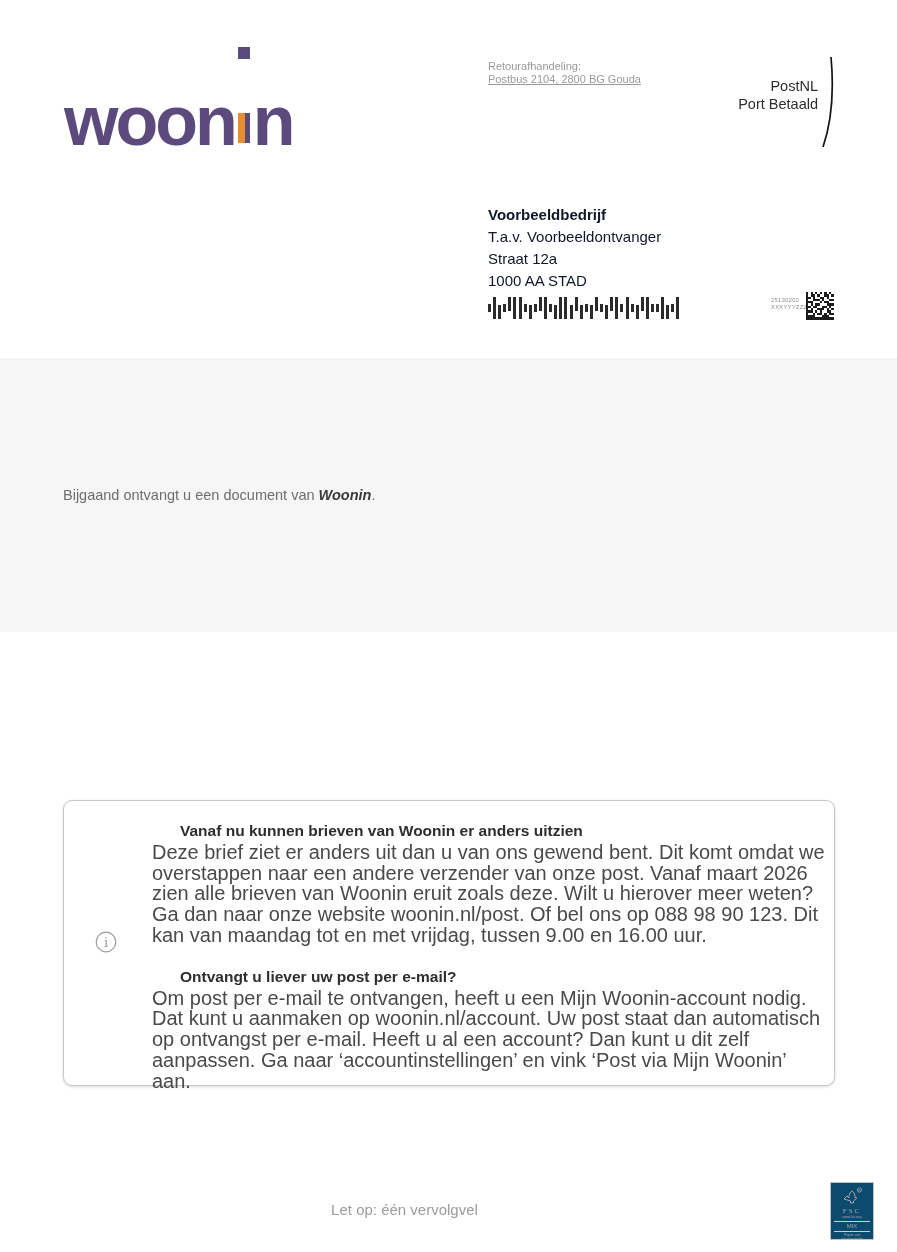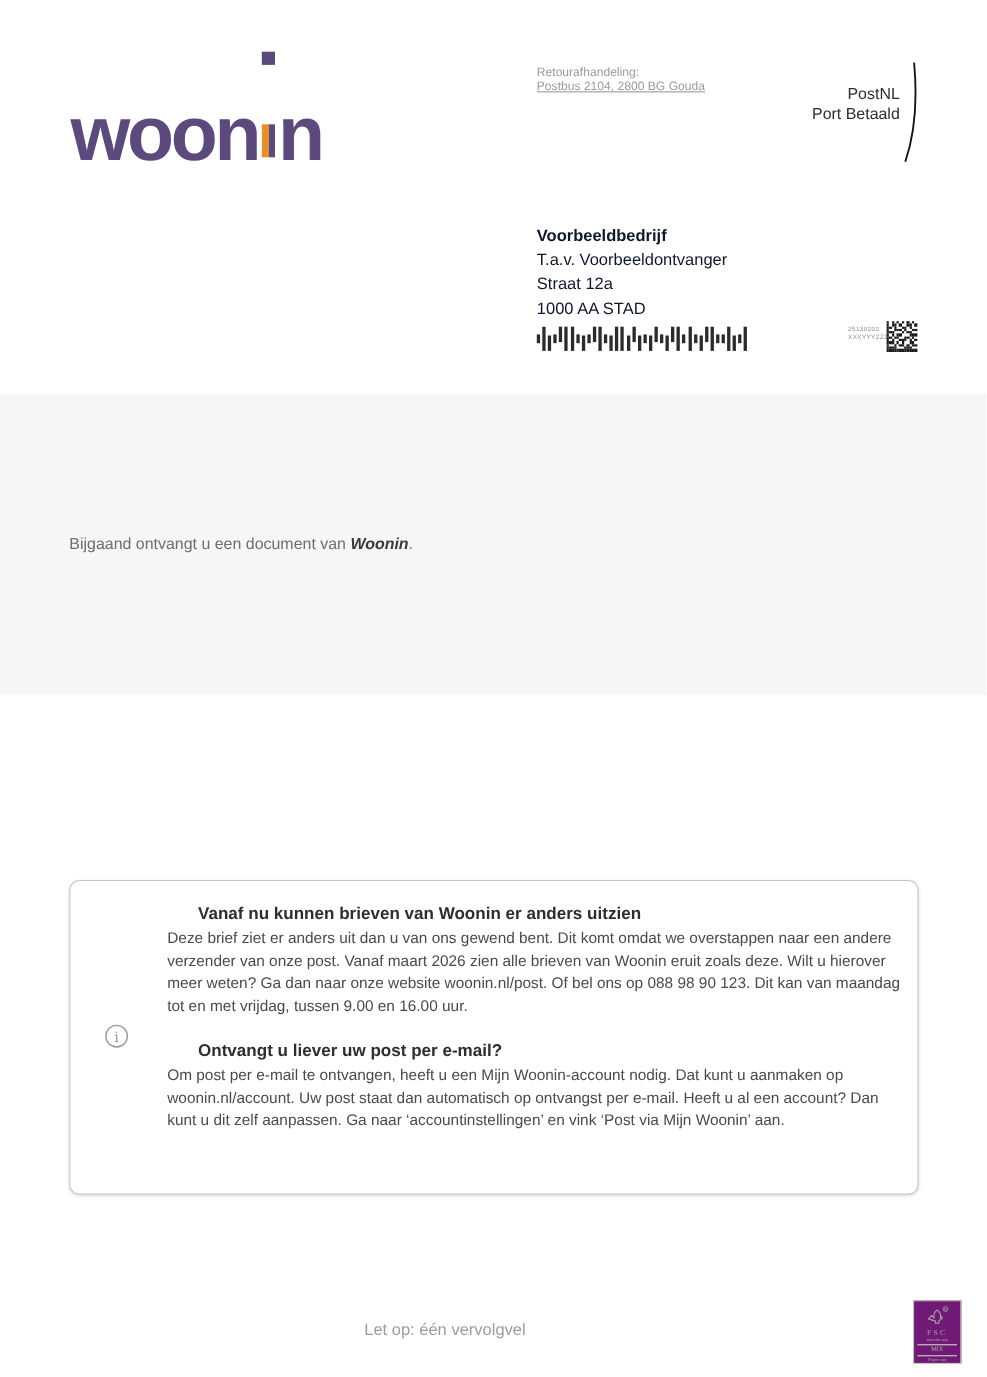--- a/index.html
+++ b/index.html
@@ -51,28 +51,28 @@
   .intro { position:absolute; left:63px; top:487px; font-size:14.5px; color:#6e6e6e; }
   .intro b { color:#3a3a3a; font-weight:700;font-style:italic; }
 
   
   .info-box { position:absolute; left:63px; top:800px; width:772px; height:286px;
               border:1px solid #c7c7c7; border-radius:9px; background:#ffffff;
               box-shadow:0 1px 3px rgba(0,0,0,.14); }
   .info-icon { position:absolute; left:31px; top:130px; }
   .info-text { position:absolute; left:88px; top:20px; width:674px; }
   .sec-head { font-size:15.5px; font-weight:700; color:#2e2e2e; line-height:20.8px;margin-left:28px; }
-  .sec-body { font-size:14px; color:#4a4a4a; line-height:20.8px; }
+  .sec-body { font-size:20px; color:#4a4a4a; line-height:20.8px; }
   .sec-gap  { height:21px; }
 
   
   .footer-note { position:absolute; left:0; top:1201px; width:809px; text-align:center;
                  font-size:15px; color:#9c9c9c; }
   .fsc { position:absolute; left:830px; top:1182px; width:44px; height:58px;
-         border:1px solid #c2c2c2; background:#701a75; color:#a6a6a6;
+         border:1px solid #c2c2c2; background:#0c4a6e; color:#a6a6a6;
          text-align:center; overflow:hidden; padding-top:3px; }
   .fsc .fsc-logo { height:18px; }
   .fsc .fsc-name { font-size:7px; letter-spacing:2px; line-height:7px; font-family:"Liberation Serif", serif; }
   .fsc .fsc-url  { font-size:3.5px; line-height:4.5px; border-bottom:.5px solid #cfcfcf; padding-bottom:1px; margin:0 3px 1px; }
   .fsc .fsc-grade{ font-size:6px; line-height:7px; }
   .fsc .fsc-desc { font-size:3.5px; line-height:4px; border-top:.5px solid #cfcfcf; border-bottom:.5px solid #cfcfcf; margin:1px 3px; padding:1px 0; }
 </style>
 </head>
 <body>
 

